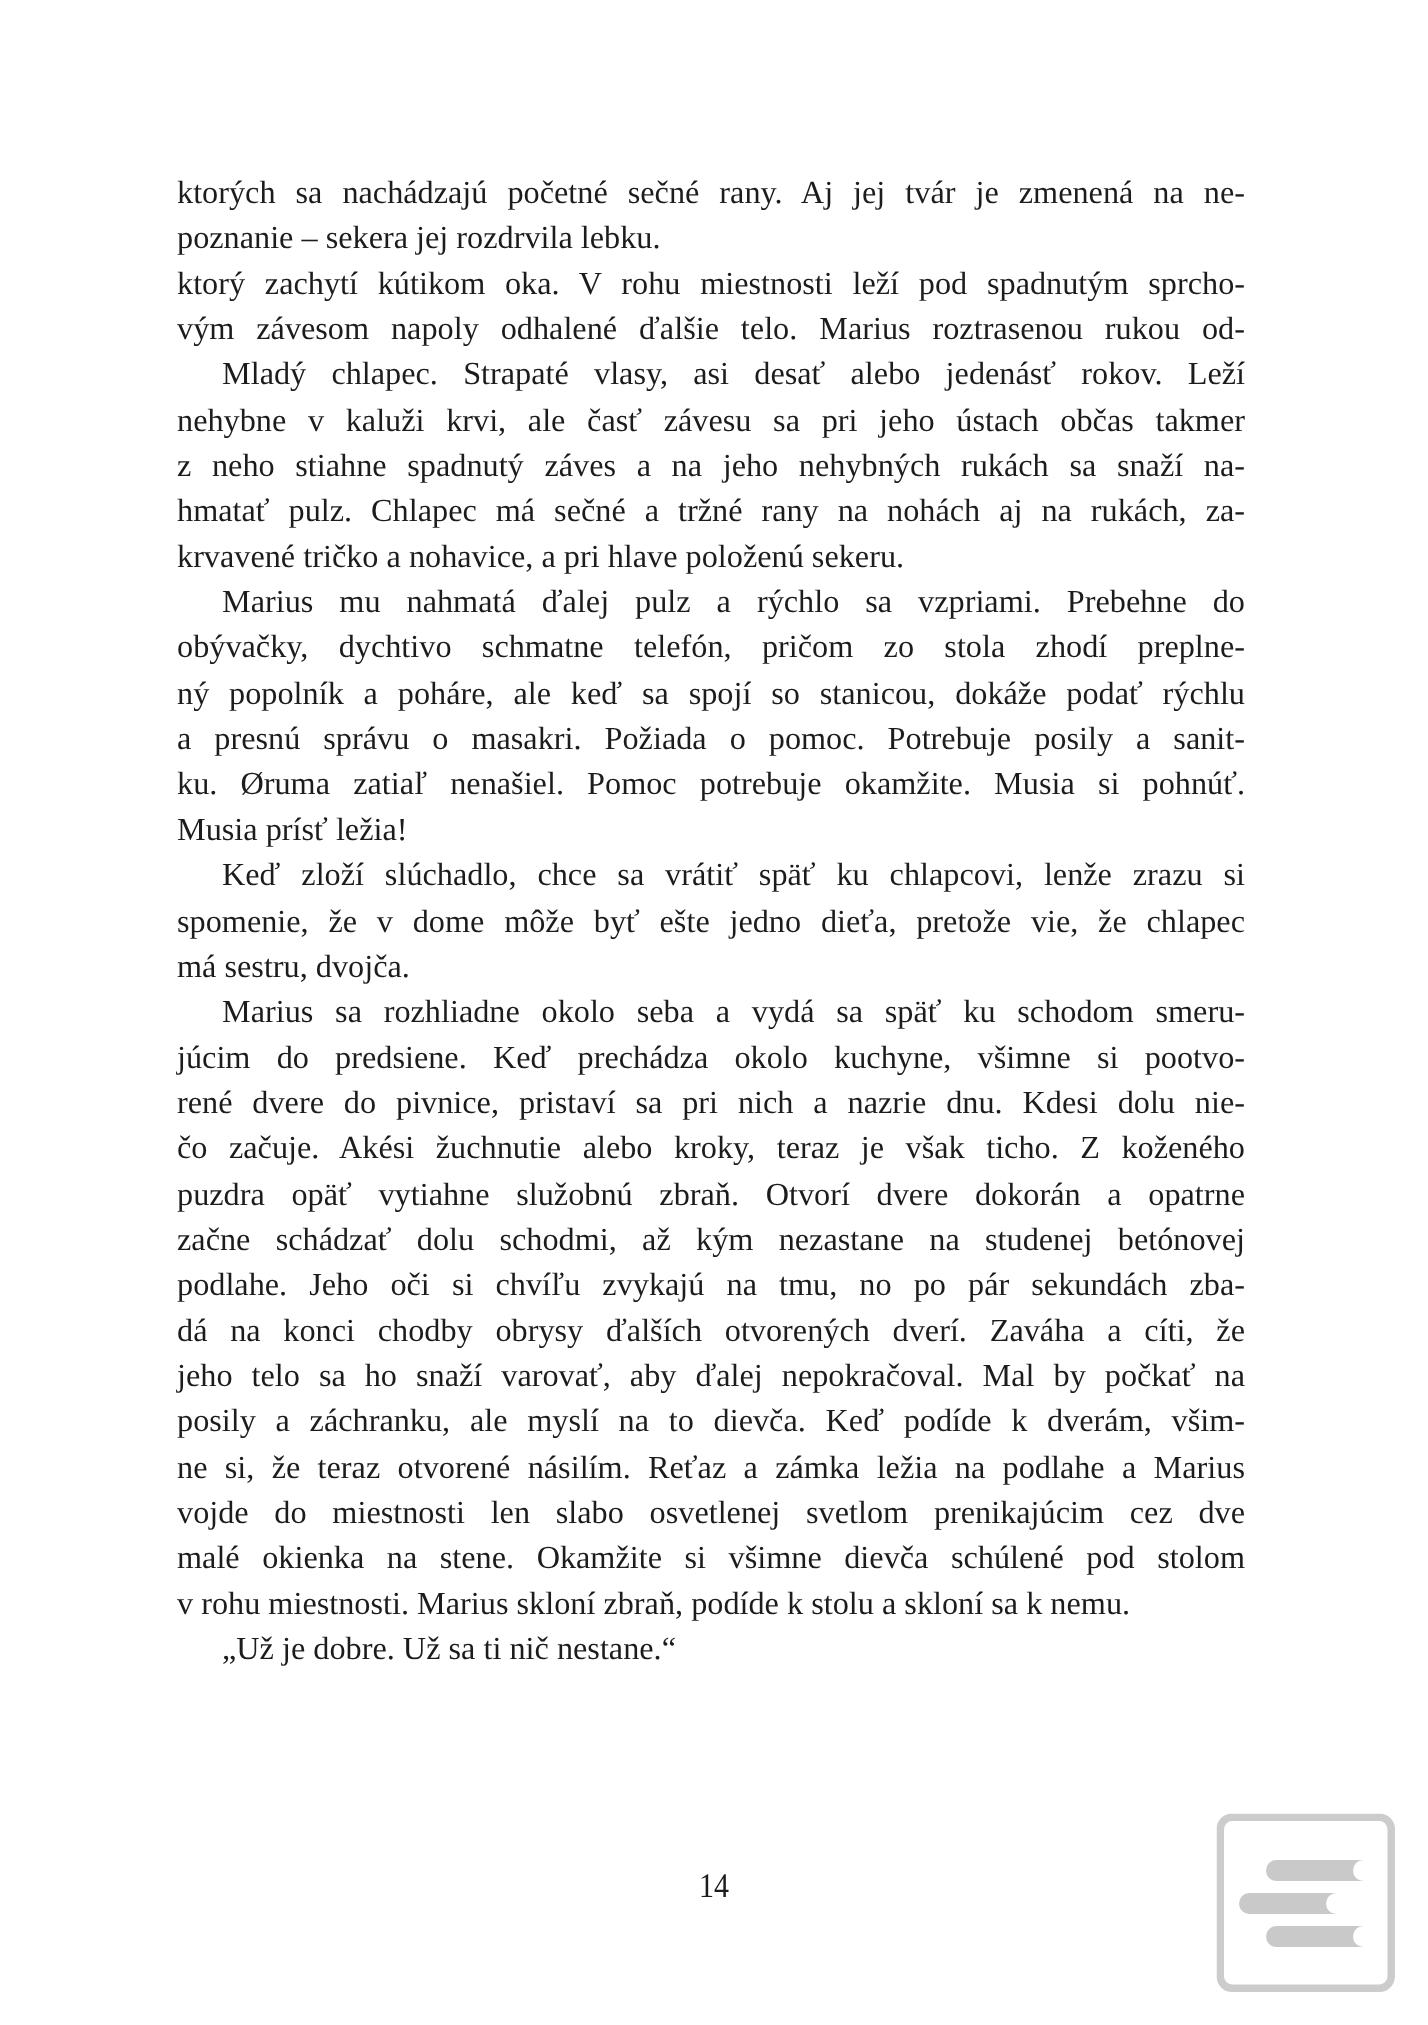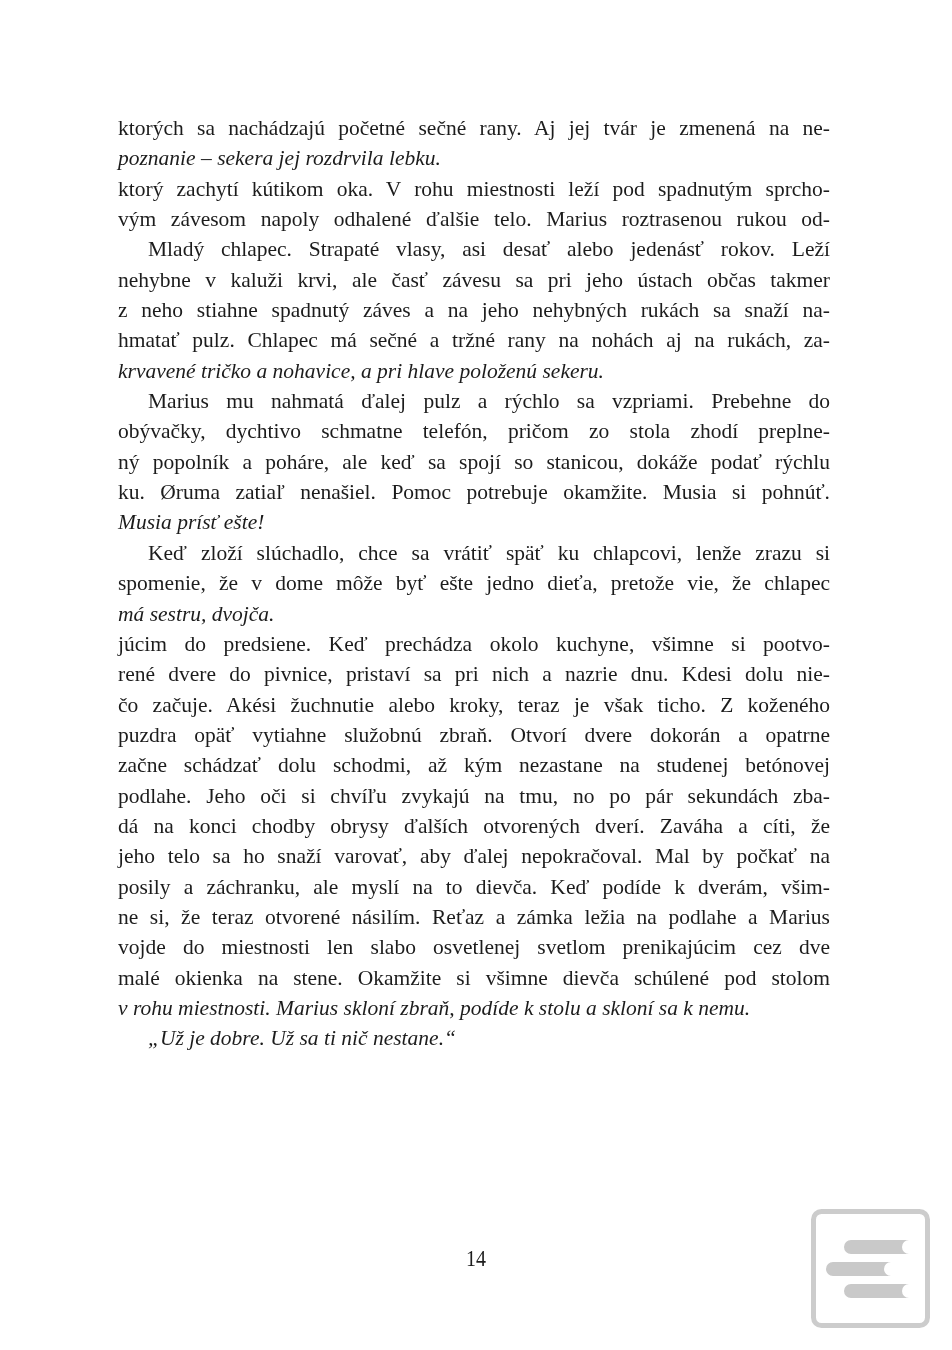--- a/index.html
+++ b/index.html
@@ -9,21 +9,21 @@
     position: absolute; left: 118px; top: 113px; width: 712px;
     font-family: "Liberation Serif", "DejaVu Serif", serif;
     font-size: 21.5px; color: #1c1c1c;
   }
   .line {
     display: block; height: 30.35px; line-height: 30.35px;
     white-space: nowrap; text-align: justify; text-align-last: justify;
     overflow: visible;
   }
   .line.indent { padding-left: 30px; }
-  .line.last { text-align-last: left; font-style: italic; }
+  .line.last { text-align-last: left; }
   .page-number {
     position: absolute; left: 0; width: 952px; top: 1247px; text-align: center;
     font-family: "Liberation Serif", "DejaVu Serif", serif; font-size: 20px; color: #1c1c1c;
     transform: scaleY(1.15);
   }
   .watermark { position: absolute; left: 811px; top: 1209px; width: 119px; height: 119px; }
 </style>
 </head>
 <body>
 
@@ -41,29 +41,31 @@
         <span class="line indent">Mladý chlapec. Strapaté vlasy, asi desať alebo jedenásť rokov. Leží</span>
         <span class="line">nehybne v kaluži krvi, ale časť závesu sa pri jeho ústach občas takmer</span>
         <span class="line">z neho stiahne spadnutý záves a na jeho nehybných rukách sa snaží na-</span>
         <span class="line">hmatať pulz. Chlapec má sečné a tržné rany na nohách aj na rukách, za-</span>
         <span class="line last">krvavené tričko a nohavice, a pri hlave položenú sekeru.</span>
       </div>
       <div class="paragraph">
         <span class="line indent">Marius mu nahmatá ďalej pulz a rýchlo sa vzpriami. Prebehne do</span>
         <span class="line">obývačky, dychtivo schmatne telefón, pričom zo stola zhodí preplne-</span>
         <span class="line">ný popolník a poháre, ale keď sa spojí so stanicou, dokáže podať rýchlu</span>
+        <span class="line">a presnú správu o masakri. Požiada o pomoc. Potrebuje posily a sanit-</span>
         <span class="line">ku. Øruma zatiaľ nenašiel. Pomoc potrebuje okamžite. Musia si pohnúť.</span>
-        <span class="line last">Musia prísť ešte!</span>
+        <span class="line last">Musia prísť ležia!</span>
       </div>
       <div class="paragraph">
         <span class="line indent">Keď zloží slúchadlo, chce sa vrátiť späť ku chlapcovi, lenže zrazu si</span>
         <span class="line">spomenie, že v dome môže byť ešte jedno dieťa, pretože vie, že chlapec</span>
         <span class="line last">má sestru, dvojča.</span>
       </div>
       <div class="paragraph">
+        <span class="line indent">Marius sa rozhliadne okolo seba a vydá sa späť ku schodom smeru-</span>
         <span class="line">júcim do predsiene. Keď prechádza okolo kuchyne, všimne si pootvo-</span>
         <span class="line">rené dvere do pivnice, pristaví sa pri nich a nazrie dnu. Kdesi dolu nie-</span>
         <span class="line">čo začuje. Akési žuchnutie alebo kroky, teraz je však ticho. Z koženého</span>
         <span class="line">puzdra opäť vytiahne služobnú zbraň. Otvorí dvere dokorán a opatrne</span>
         <span class="line">začne schádzať dolu schodmi, až kým nezastane na studenej betónovej</span>
         <span class="line">podlahe. Jeho oči si chvíľu zvykajú na tmu, no po pár sekundách zba-</span>
         <span class="line">dá na konci chodby obrysy ďalších otvorených dverí. Zaváha a cíti, že</span>
         <span class="line">jeho telo sa ho snaží varovať, aby ďalej nepokračoval. Mal by počkať na</span>
         <span class="line">posily a záchranku, ale myslí na to dievča. Keď podíde k dverám, všim-</span>
         <span class="line">ne si, že teraz otvorené násilím. Reťaz a zámka ležia na podlahe a Marius</span>

